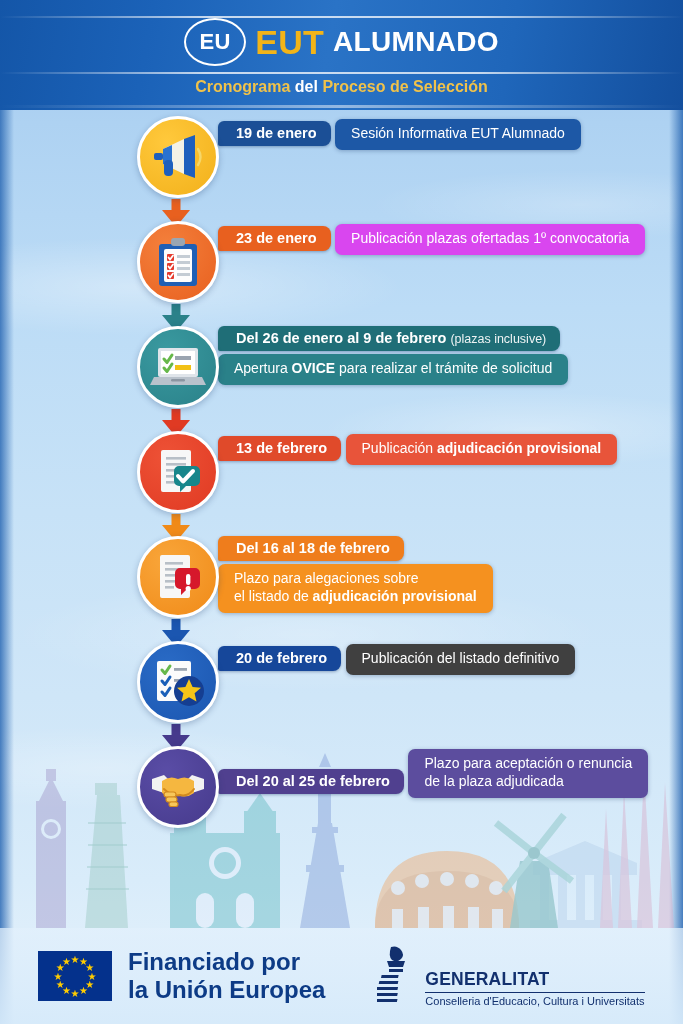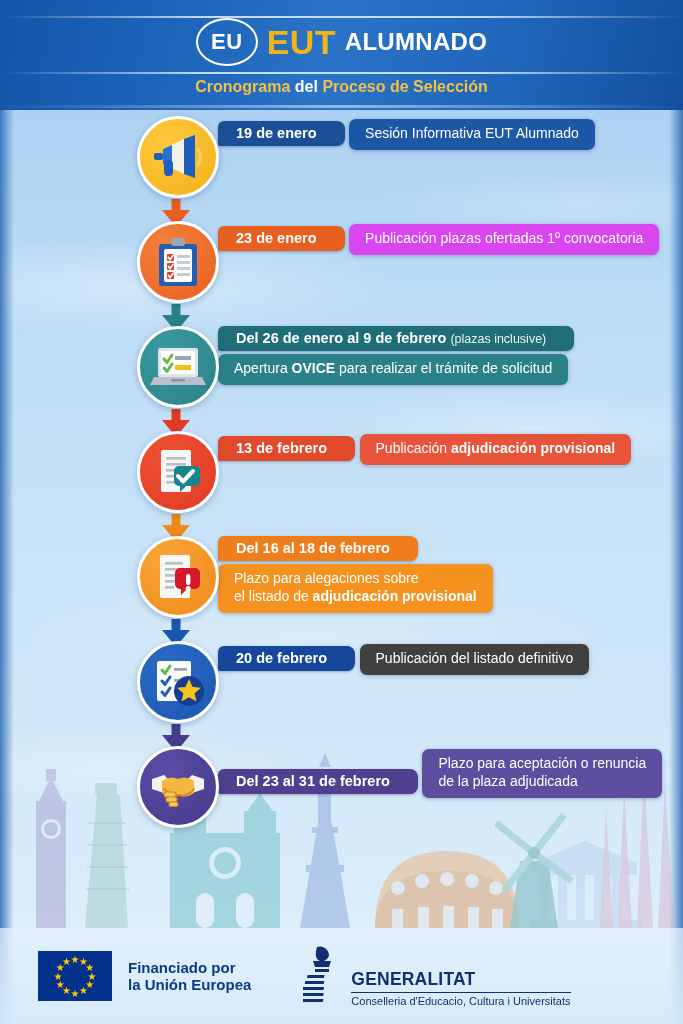--- a/index.html
+++ b/index.html
@@ -48,21 +48,21 @@
     position: absolute; top: 18px; left: 0; right: 0;
     display: flex; align-items: center; justify-content: center; gap: 9px;
   }
   .eu-badge {
     width: 62px; height: 48px; border-radius: 50%;
     border: 2.5px solid #ffffff;
     display: flex; align-items: center; justify-content: center;
     color: #ffffff; font-weight: bold; font-size: 22px; letter-spacing: .5px;
   }
   .t-eut { color: #f2b418; font-weight: bold; font-size: 34px; letter-spacing: .3px; }
-  .t-alum { color: #ffffff; font-weight: bold; font-size: 24px; letter-spacing: .3px; }
+  .t-alum { color: #ffffff; font-weight: bold; font-size: 28px; letter-spacing: .3px; }
   .subtitle {
     position: absolute; top: 78px; left: 0; right: 0; text-align: center;
     font-size: 16px; font-weight: bold;
   }
   .sub-gold { color: #f0c24a; }
   .sub-white { color: #ffffff; }
 
   
   .timeline { position: absolute; top: 110px; left: 0; width: 683px; }
   .step { position: relative; height: 105px; }
@@ -90,21 +90,21 @@
     border: 3.5px solid #ffffff;
     box-shadow: 0 2px 6px rgba(20,50,100,.28);
     display: flex; align-items: center; justify-content: center;
     z-index: 3;
   }
   .icon-svg { width: 56px; height: 56px; display: block; }
 
   .labels { position: absolute; left: 218px; top: 6px; z-index: 2; }
   .date-pill {
     display: inline-block;
-    padding: 4px 28px 5px 18px;
+    padding: 4px 14px 5px 18px;
     border-radius: 6px 8px 8px 2px;
     color: #ffffff; font-weight: bold; font-size: 14.5px;
     box-shadow: 0 1px 3px rgba(10,40,90,.35);
     white-space: nowrap;
   }
   .date-pill .soft { font-weight: normal; font-size: 12.5px; opacity: .92; }
   .desc-bar {
     margin-top: 3px;
     display: inline-block;
     padding: 6px 16px 7px 16px;
@@ -130,21 +130,21 @@
   .eu-flag {
     width: 74px; height: 50px; background: #04318c; margin-left: 38px;
     position: relative; flex: none;
   }
   .eu-star {
     position: absolute; width: 9px; height: 9px; color: #ffcc00; font-size: 10px;
     line-height: 9px; text-align: center;
   }
   .fund-text {
     margin-left: 16px; color: #0d3b86; font-weight: bold;
-    font-size: 15px; line-height: 1.15; white-space: nowrap;
+    font-size: 24px; line-height: 1.15; white-space: nowrap;
   }
   .gv-block { display: flex; align-items: flex-end; margin-left: 52px; }
   .gv-emblem { width: 40px; height: 62px; flex: none; }
   .gv-text { margin-left: 8px; color: #12306e; }
   .gv-name { font-weight: bold; font-size: 17.5px; line-height: 1.02; letter-spacing: .2px; }
   .gv-sub { font-size: 11px; margin-top: 3px; border-top: 1.5px solid #12306e; padding-top: 2px; white-space: nowrap; }
 </style>
 </head>
 <body>
 
@@ -448,21 +448,21 @@
       <g fill="#f7c75a" stroke="#d28a1e" stroke-width="1.2">
         <rect x="14" y="33" width="12" height="5" rx="2.5"></rect>
         <rect x="16" y="38" width="11" height="5" rx="2.5"></rect>
         <rect x="19" y="43" width="9" height="4.5" rx="2.2"></rect>
       </g>
             </g>
           </svg></span>
     </div>
     <div class="labels">
       <div class="date-pill" style="background:#50408f">
-        <span>Del 23 al 31 de febrero</span>
+        <span>Del 20 al 25 de febrero</span>
       </div>
       <div class="desc-bar" style="background:#5c4d9e"><span>Plazo para aceptación o renuncia</span><br>
             <span>de la plaza adjudicada</span></div>
     </div>
     </div>
   </div>
 
 <div class="footer">
   <div class="eu-flag" id="eu-flag">
       <span class="eu-star" style="left: 32.5px; top: 3.5px;">★</span>

